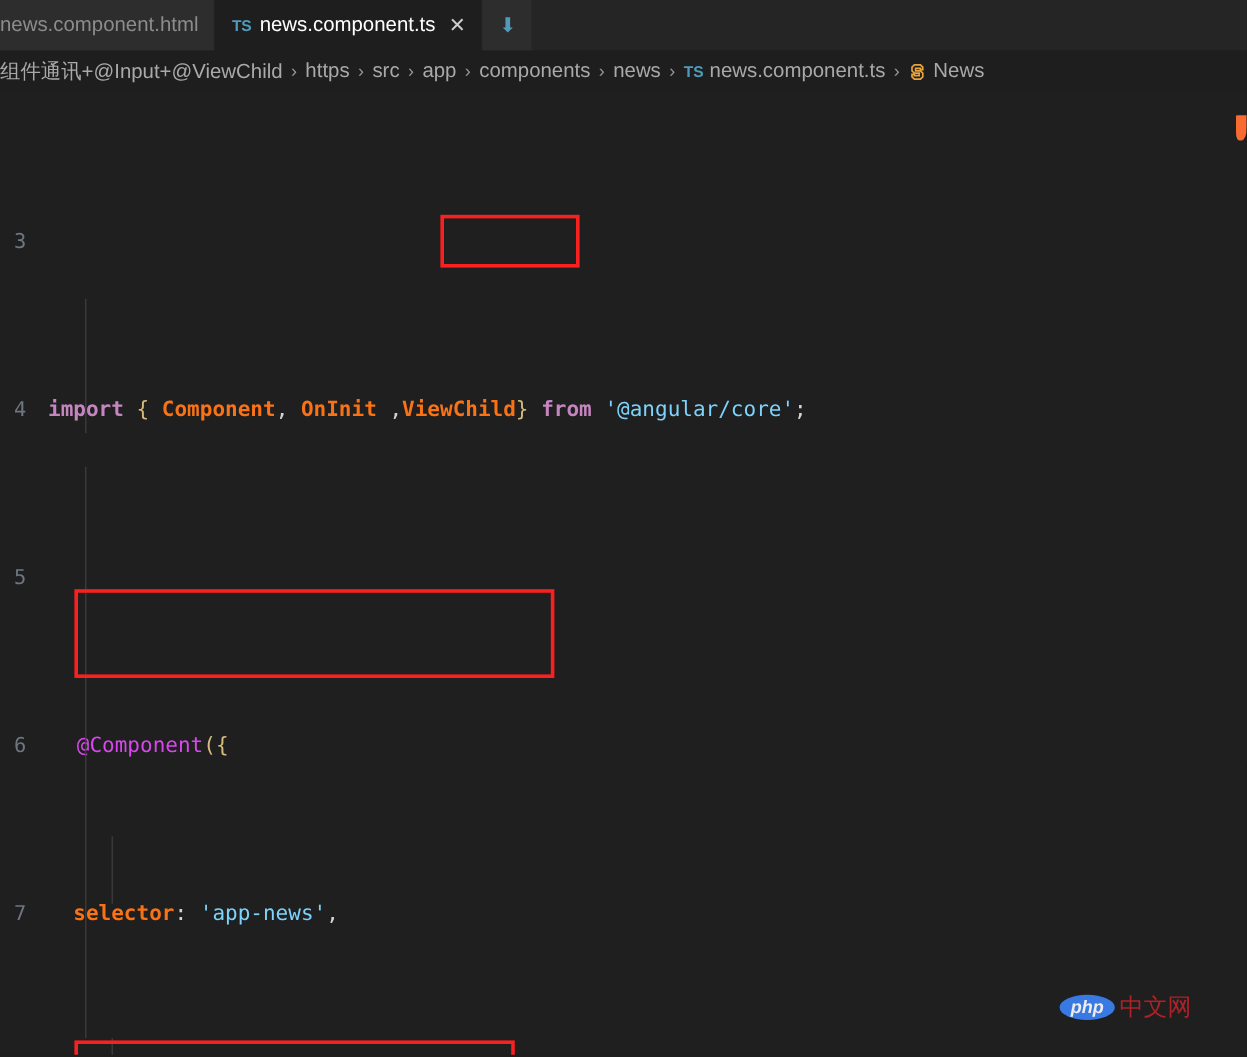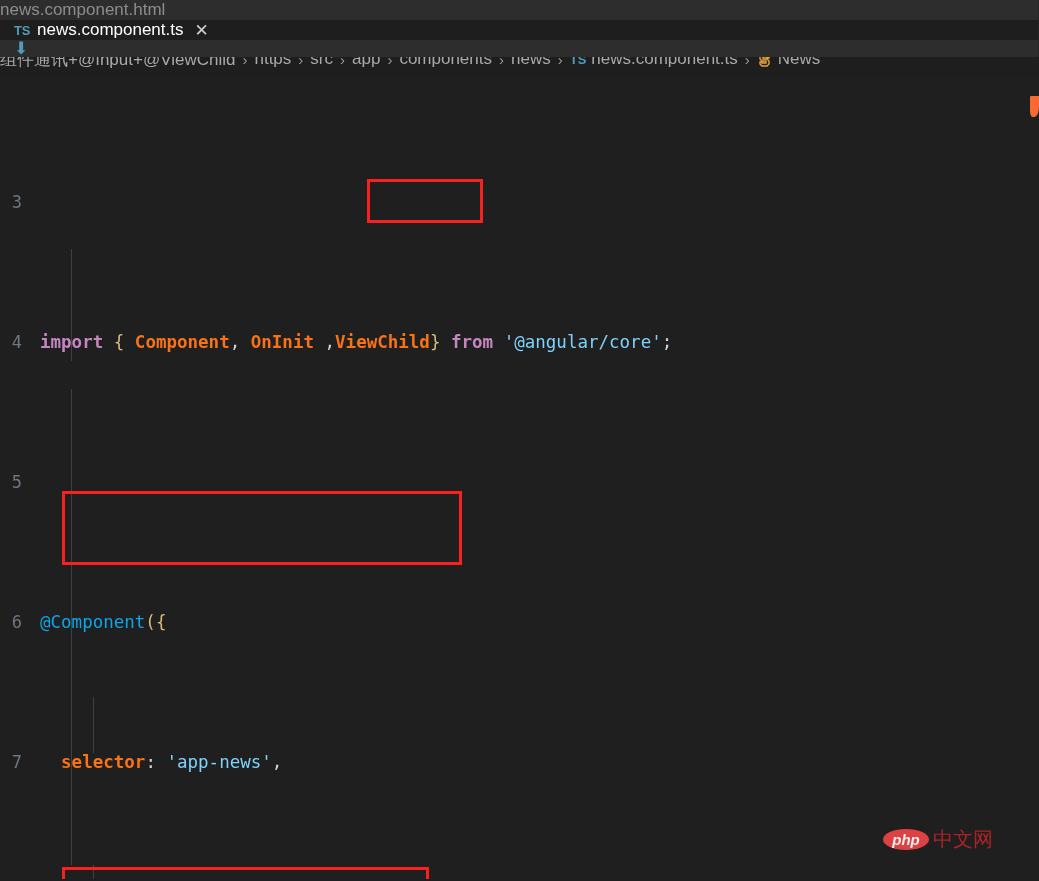--- a/index.html
+++ b/index.html
@@ -15,21 +15,20 @@
     -webkit-font-smoothing: antialiased;
   }
 
   
   .tabbar {
     display: flex;
     height: 42px;
     background: #252526;
     align-items: stretch;
     position: relative;
-    flex-direction: column;
   }
   .tab {
     display: flex;
     align-items: center;
     gap: 7px;
     padding: 0 13px 0 14px;
     font-size: 17px;
     color: #8c8c8c;
     background: #2d2d2d;
     border-right: 1px solid #252526;
@@ -148,21 +147,21 @@
     width: 1px;
     background: #404040;
     left: 71px;
   }
 
   
   .k   { color: #c586c0; font-weight: bold; }           
   .id  { color: #f97316; font-weight: bold; }           
   .str { color: #7dd3fc; }           
   .pn  { color: #d4d4d4; }           
-  .dec { color: #0ea5e9; }           
+  .dec { color: #d946ef; margin-left: 24px; }           
   .brk { color: #d7ba7d; }
 
   
   .redbox {
     position: absolute;
     border: 3px solid #f92020;
     box-sizing: border-box;
     pointer-events: none;
     z-index: 30;
   }
@@ -195,21 +194,21 @@
     bottom: 26px;
     z-index: 41;
     display: flex;
     align-items: center;
     gap: 4px;
   }
   .php-oval {
     width: 46px;
     height: 21px;
     border-radius: 50%;
-    background: #ef4444;
+    background: #3b82f6;
     color: #ffffff;
     font-style: italic;
     font-weight: bold;
     font-size: 15px;
     display: flex;
     align-items: center;
     justify-content: center;
     font-family: "Liberation Sans", sans-serif;
     opacity: 0.92;
   }

